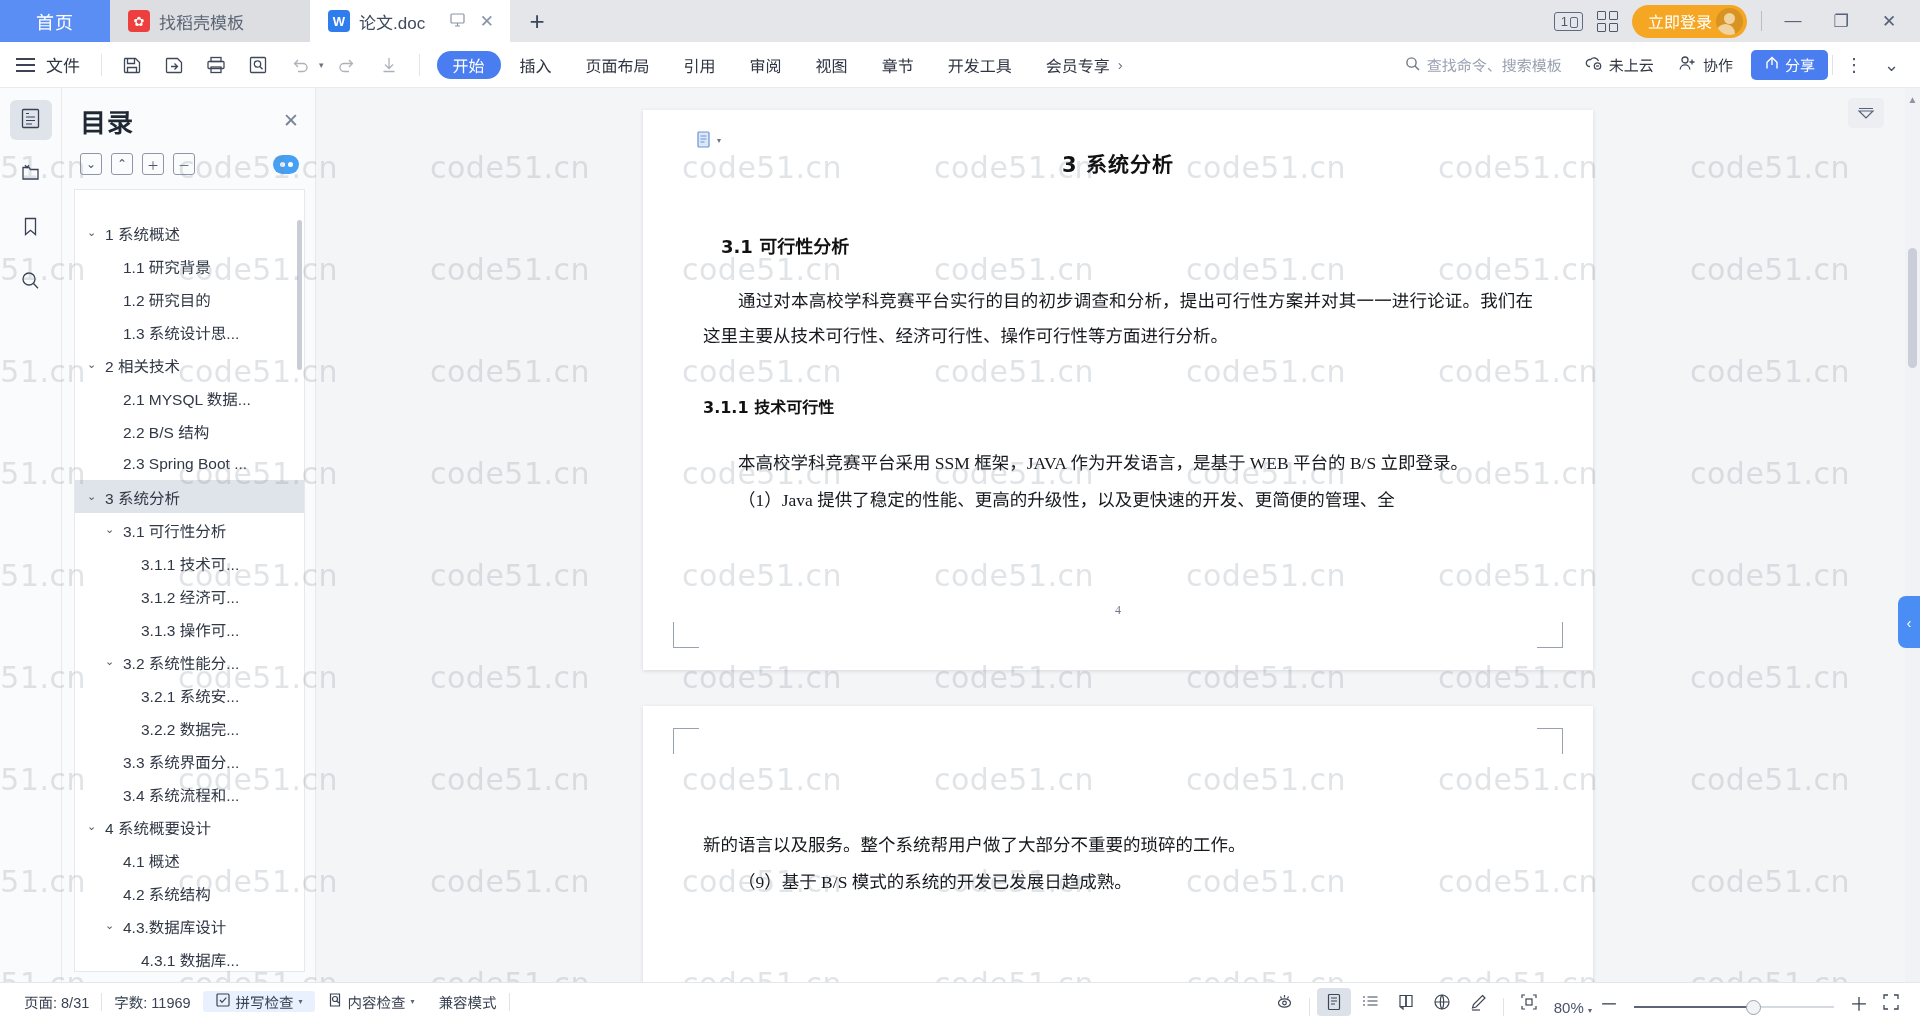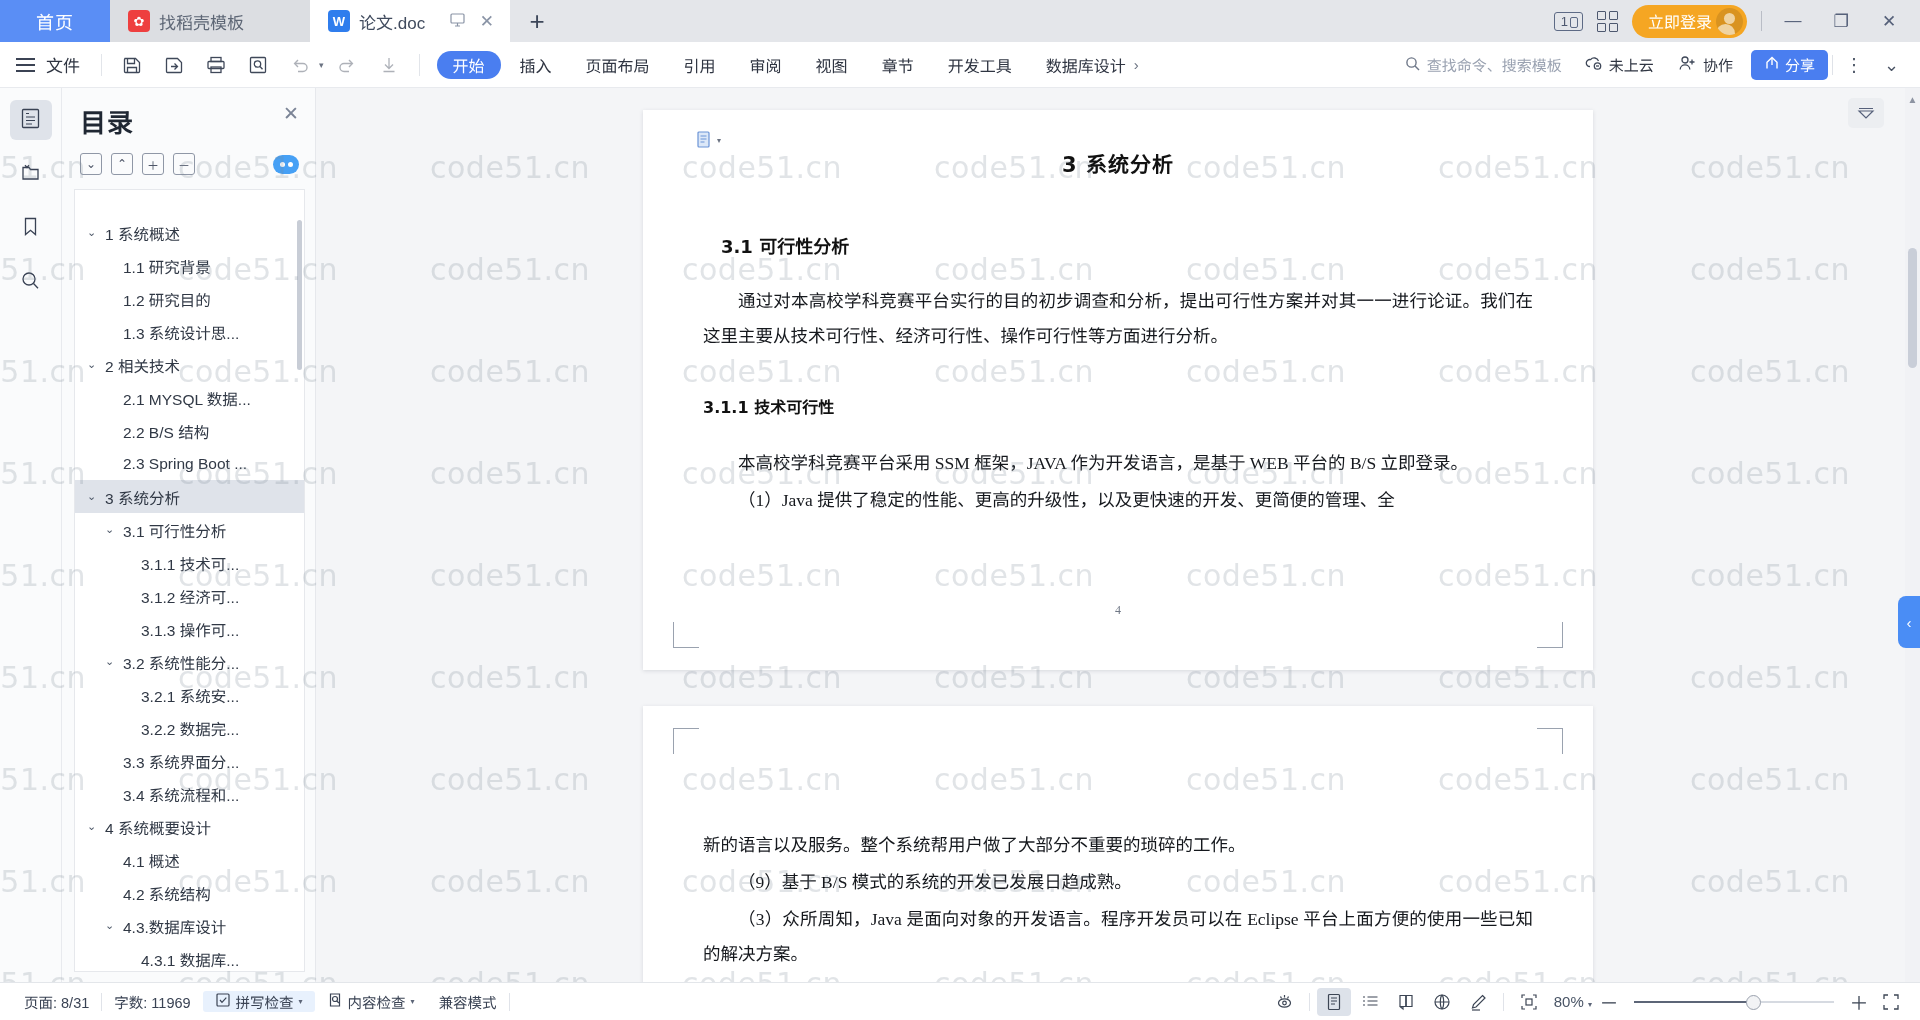--- a/index.html
+++ b/index.html
@@ -99,21 +99,21 @@
 
   .railbar { width: 62px; flex: 0 0 62px; background: #fafbfc; border-right: 1px solid #e8eaee;
      padding-top: 12px; display:flex; flex-direction:column; align-items:center; gap: 14px;}
   .rail-btn { width: 42px; height: 40px; border-radius: 6px; display:flex; align-items:center;
       justify-content:center; cursor:pointer; color:#3d4658;}
   .rail-btn.active { background: #dfe3ea; }
 
   
   .toc { width: 254px; flex: 0 0 254px; background: #fafbfc; border-right: 1px solid #e6e8ec;
       display:flex; flex-direction:column; min-height:0;}
-  .toc-head { display:flex; padding: 14px 16px 2px 18px;}
+  .toc-head { display:flex; align-items:center; padding: 14px 16px 2px 18px;}
   .toc-title { font-size: 26px; color: #1f2733; font-weight: 700; letter-spacing:1px;}
   .toc-close { margin-left:auto; color:#7b8496; font-size: 19px; cursor:pointer; }
   .toc-tools { display:flex; align-items:center; gap: 9px; padding: 12px 16px 10px 18px; }
   .tbtn { width: 22px; height: 22px; border: 1.4px solid #8f97a6; border-radius: 3px;
       display:flex; align-items:center; justify-content:center; font-size: 12px; color:#4e5668; cursor:pointer;}
   .toc-smiley { margin-left:auto; width: 26px; height: 19px; border-radius: 12px; background: #46a0f5;
       display:flex; align-items:center; justify-content:center; gap:3px; cursor:pointer;}
   .toc-smiley i { width:5px; height:5px; border-radius:50%; background:#fff; display:block;}
   .toc-list { flex: 1 1 auto; margin: 4px 10px 10px 12px; background: #fff; border: 1px solid #e6e8ec;
       overflow: hidden; position: relative; padding-top: 26px;}
@@ -170,21 +170,21 @@
   
   .status {
     height: 38px; flex: 0 0 38px; background: #fff; border-top: 1px solid #e3e6ea;
     display: flex; align-items: center; padding: 0 12px; font-size: 14.5px; color: #3a4354;
     position: relative; z-index: 30;
   }
   .st-item { padding: 0 12px; display:flex; align-items:center; gap:5px; cursor: default; white-space:nowrap;}
   .st-item.clk { cursor: pointer; }
   .st-chip { background: #e8f1fd; border-radius: 3px; }
   .st-sep { width: 1px; height: 18px; background: #e0e3e9; }
-  .st-right { margin-left: auto; display:flex; align-items:center; gap: 2px; }
+  .st-right { margin-left: auto; display:flex; align-items:flex-end; gap: 2px; }
   .st-ic { width: 34px; height: 28px; display:flex; align-items:center; justify-content:center;
       border-radius:4px; color:#3c4554; cursor:pointer;}
   .st-ic.active { background: #dde2ea; }
   .zoom-val { font-size: 15px; color: #4a5566; padding: 0 2px 0 6px; cursor:pointer;}
   .slider { width: 200px; height: 18px; position: relative; margin: 0 10px; cursor:pointer;}
   .slider .trk { position:absolute; top: 8px; left: 0; right: 0; height: 2px; background:#d6dae1;}
   .slider .trk-f { position:absolute; top: 8px; left: 0; width: 60%; height: 2px; background:#5c6577;}
   .slider .knb { position:absolute; top: 2px; left: 56%; width: 15px; height: 15px; border-radius: 50%;
       background:#f2f3f5; border: 1px solid #9aa1ad;}
   .zm-btn { font-size: 19px; color:#3c4554; width: 26px; text-align:center; cursor:pointer;}
@@ -316,21 +316,21 @@
         <span>开始</span>
       </div>
       <div class="menu-item"><span>插入</span></div>
       <div class="menu-item"><span>页面布局</span></div>
       <div class="menu-item"><span>引用</span></div>
       <div class="menu-item"><span>审阅</span></div>
       <div class="menu-item"><span>视图</span></div>
       <div class="menu-item"><span>章节</span></div>
       <div class="menu-item"><span>开发工具</span></div>
       <div class="menu-item" style="padding-right:4px">
-        <span>数据库设计</span>
+        <span>会员专享</span>
       </div>
       <span class="caret" style="font-size:15px;margin-left:0">›</span>
     </div>
 
     <div class="rb-right">
       <div class="search-box">
         <span>
           <svg width="17" height="17" viewBox="0 0 17 17" fill="none" stroke="#6e7788" stroke-width="1.4">
             <circle cx="7.5" cy="7.5" r="4.6"></circle>
               <path d="M11 11l4 4"></path>
@@ -542,21 +542,20 @@
           <div class="corner c-br"></div>
           <div class="page-num">4</div>
         </div>
 
         <div class="page page2">
           <div class="corner c-tl"></div>
           <div class="corner c-tr"></div>
           <div style="padding-top:106px">
             <div class="doc-p">新的语言以及服务。整个系统帮用户做了大部分不重要的琐碎的工作。</div>
             <div class="doc-p indent" style="margin-top:2px">（9）基于 B/S 模式的系统的开发已发展日趋成熟。</div>
-            <div class="doc-p indent" style="margin-top:2px">（3）众所周知，Java 是面向对象的开发语言。程序开发员可以在 Eclipse 平台上面方便的使用一些已知的解决方案。</div>
           </div>
         </div>
       </div>
 
       <div class="collapse-chip">
         <svg width="18" height="16" viewBox="0 0 18 16" fill="none" stroke="#56607a" stroke-width="1.2">
           <path d="M2 3.5h14M2 6h14l-7 7z"></path>
         </svg>
       </div>
 

